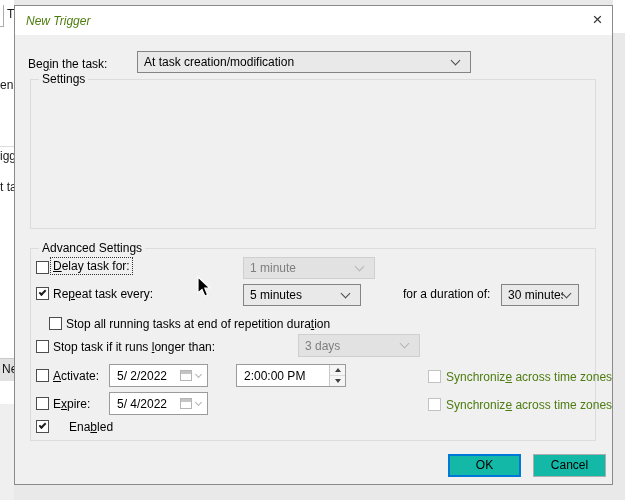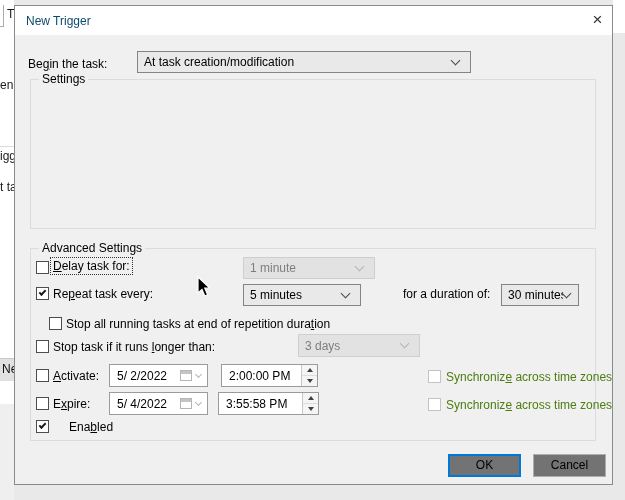--- a/index.html
+++ b/index.html
@@ -25,21 +25,21 @@
                 border-top: 1px solid #c9c9c9; overflow: hidden; white-space: nowrap;
                 padding: 3px 0 0 2px; color: #111; }
   .bg-white-2 { left: 0; top: 381px; width: 14px; height: 23px; background: #fff; }
   .bg-gray-3 { left: 0; top: 404px; width: 14px; height: 96px; background: #efefef; }
   .bg-topright-white { left: 613px; top: 0; width: 12px; height: 33px; background: #fff; }
 
   
   .dialog { left: 14px; top: 5px; width: 599px; height: 480px;
             background: #f0f0f0; border: 1px solid #8a8a8a; }
   .titlebar { left: 0; top: 0; width: 597px; height: 29px; background: #fff; }
-  .title-text { left: 11px; top: 8px; color: #0c4a6e; }
+  .title-text { left: 11px; top: 8px; color: #4d7c0f; font-style: italic; }
   .close-btn { left: 568px; top: 0; width: 29px; height: 29px; text-align: center;
                line-height: 27px; font-size: 17px; color: #333; cursor: default; }
 
   
   .groupbox { border: 1px solid #dcdcdc; background: #f0f0f0; }
   .group-label { position: absolute; top: -8px; left: 8px; background: #f0f0f0; padding: 0 3px; }
   .settings-group { left: 15px; top: 73px; width: 566px; height: 150px; }
   .advanced-group { left: 15px; top: 242px; width: 566px; height: 193px; }
 
   
@@ -73,21 +73,21 @@
   .spinner { width: 16px; height: 100%; border-left: 1px solid #c8c8c8; display: flex;
              flex-direction: column; flex: none; background: #f5f5f5; }
   .spin-btn { flex: 1; display: flex; align-items: center; justify-content: center; }
   .spin-btn + .spin-btn { border-top: 1px solid #dcdcdc; }
   .tri-up { width: 0; height: 0; border-left: 3px solid transparent; border-right: 3px solid transparent;
             border-bottom: 4px solid #404040; }
   .tri-down { width: 0; height: 0; border-left: 3px solid transparent; border-right: 3px solid transparent;
               border-top: 4px solid #404040; }
 
   
-  .btn { position: absolute; width: 73px; height: 23px; background: #737373;
+  .btn { position: absolute; width: 73px; height: 23px; background: #14b8a6;
          border: 1px solid #adadad; text-align: center; line-height: 21px; }
   .btn.default { border: 2px solid #0078d7; line-height: 19px; }
 
   
   .cursor { left: 197px; top: 276px; width: 16px; height: 22px; }
 </style>
 </head>
 <body>
 
 <div class="abs bg-left-white"></div>
@@ -157,21 +157,21 @@
 
   <span class="cb" style="left:21px; top:363px"></span>
   <div class="lbl" style="left:38px; top:363px"><span></span><u>A</u><span>ctivate:</span></div>
   <div class="field" style="left:94px; top:358px; width:99px; height:23px">
     <span class="txt">5/ 2/2022</span>
     <span class="cal-icon">
         <span class="cal-top"></span>
       </span>
     <span class="cal-chev"></span>
   </div>
-  <div class="field" style="left:206px; top:358px; width:97px; height:23px">
+  <div class="field" style="left:221px; top:358px; width:110px; height:23px">
     <span class="txt">2:00:00 PM</span>
     <span class="spinner">
       <span class="spin-btn">
           <s class="tri-up"></s>
         </span>
       <span class="spin-btn">
           <s class="tri-down"></s>
         </span>
     </span>
   </div>
@@ -180,31 +180,20 @@
 
   <span class="cb" style="left:21px; top:391px"></span>
   <div class="lbl" style="left:38px; top:391px"><span>E</span><u>x</u><span>pire:</span></div>
   <div class="field" style="left:94px; top:386px; width:99px; height:23px">
     <span class="txt">5/ 4/2022</span>
     <span class="cal-icon">
         <span class="cal-top"></span>
       </span>
     <span class="cal-chev"></span>
   </div>
-  <div class="field" style="left:203px; top:386px; width:101px; height:23px">
-    <span class="txt">3:55:58 PM</span>
-    <span class="spinner">
-      <span class="spin-btn">
-          <s class="tri-up"></s>
-        </span>
-      <span class="spin-btn">
-          <s class="tri-down"></s>
-        </span>
-    </span>
-  </div>
   <span class="cb disabled" style="left:413px; top:392px"></span>
   <div class="lbl disabled" style="left:431px; top:392px"><span>Synchroniz</span><u>e</u><span> across time zones</span></div>
 
   <span class="cb" style="left:21px; top:414px">
       <span class="check"></span>
     </span>
   <div class="lbl" style="left:54px; top:414px"><span>Ena</span><u>b</u><span>led</span></div>
 
   <div class="btn default" style="left:433px; top:448px">OK</div>
   <div class="btn" style="left:518px; top:448px">Cancel</div>

